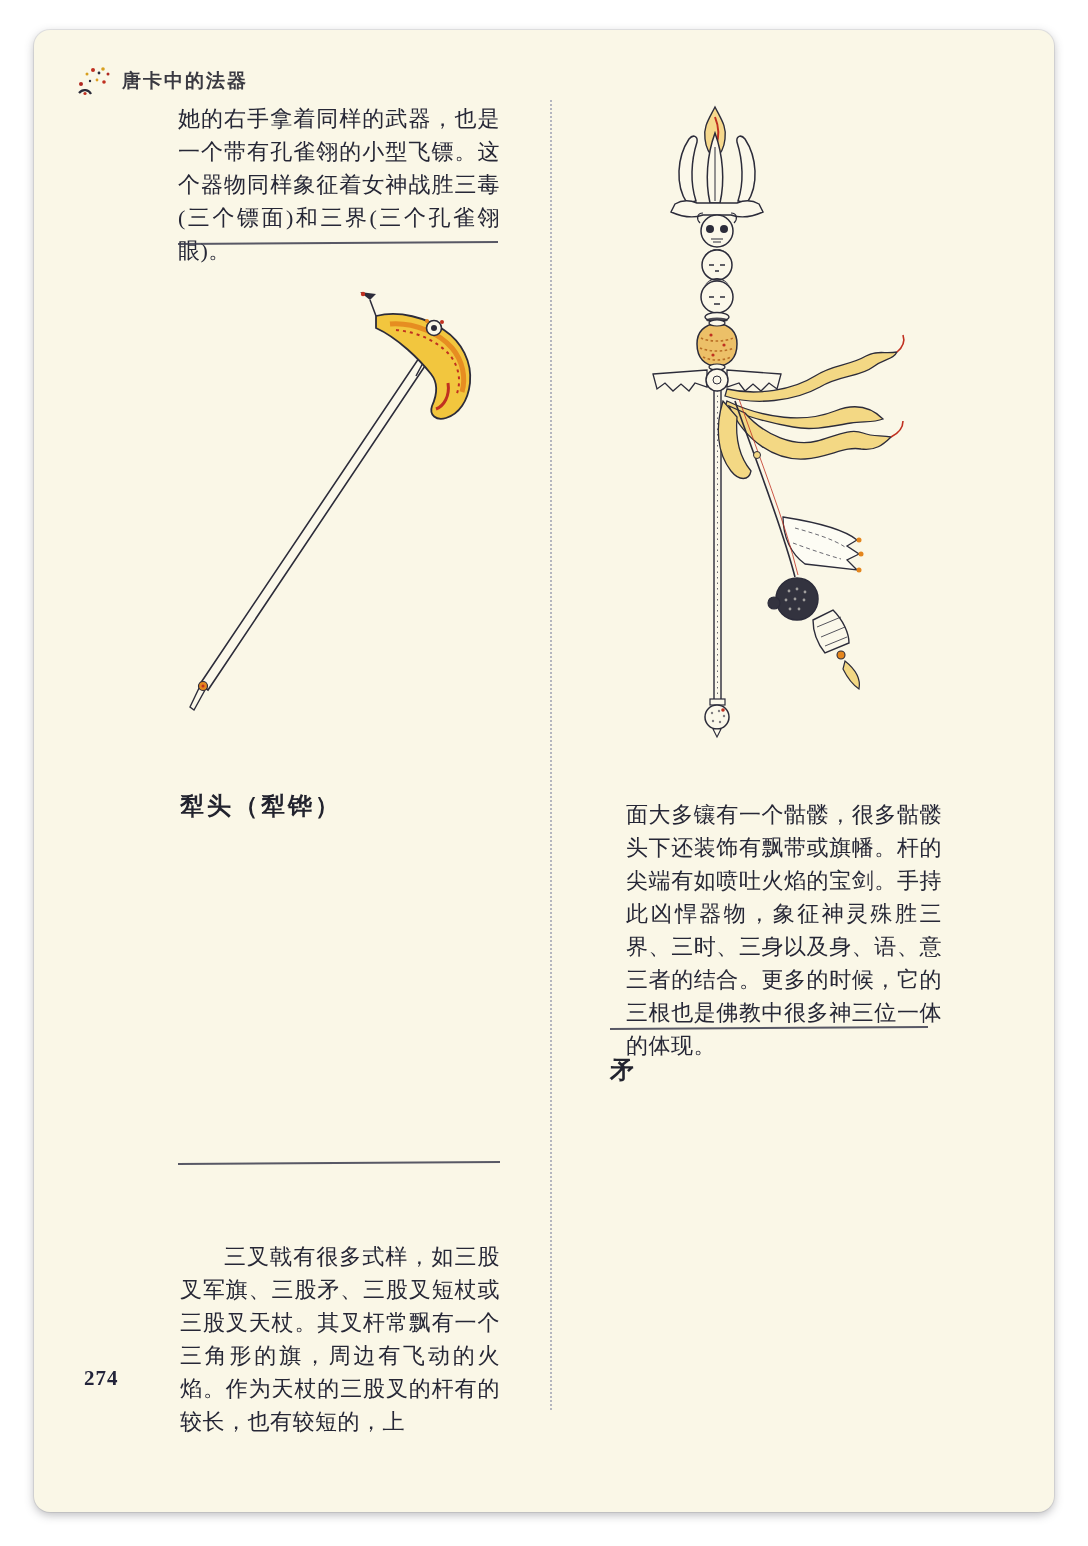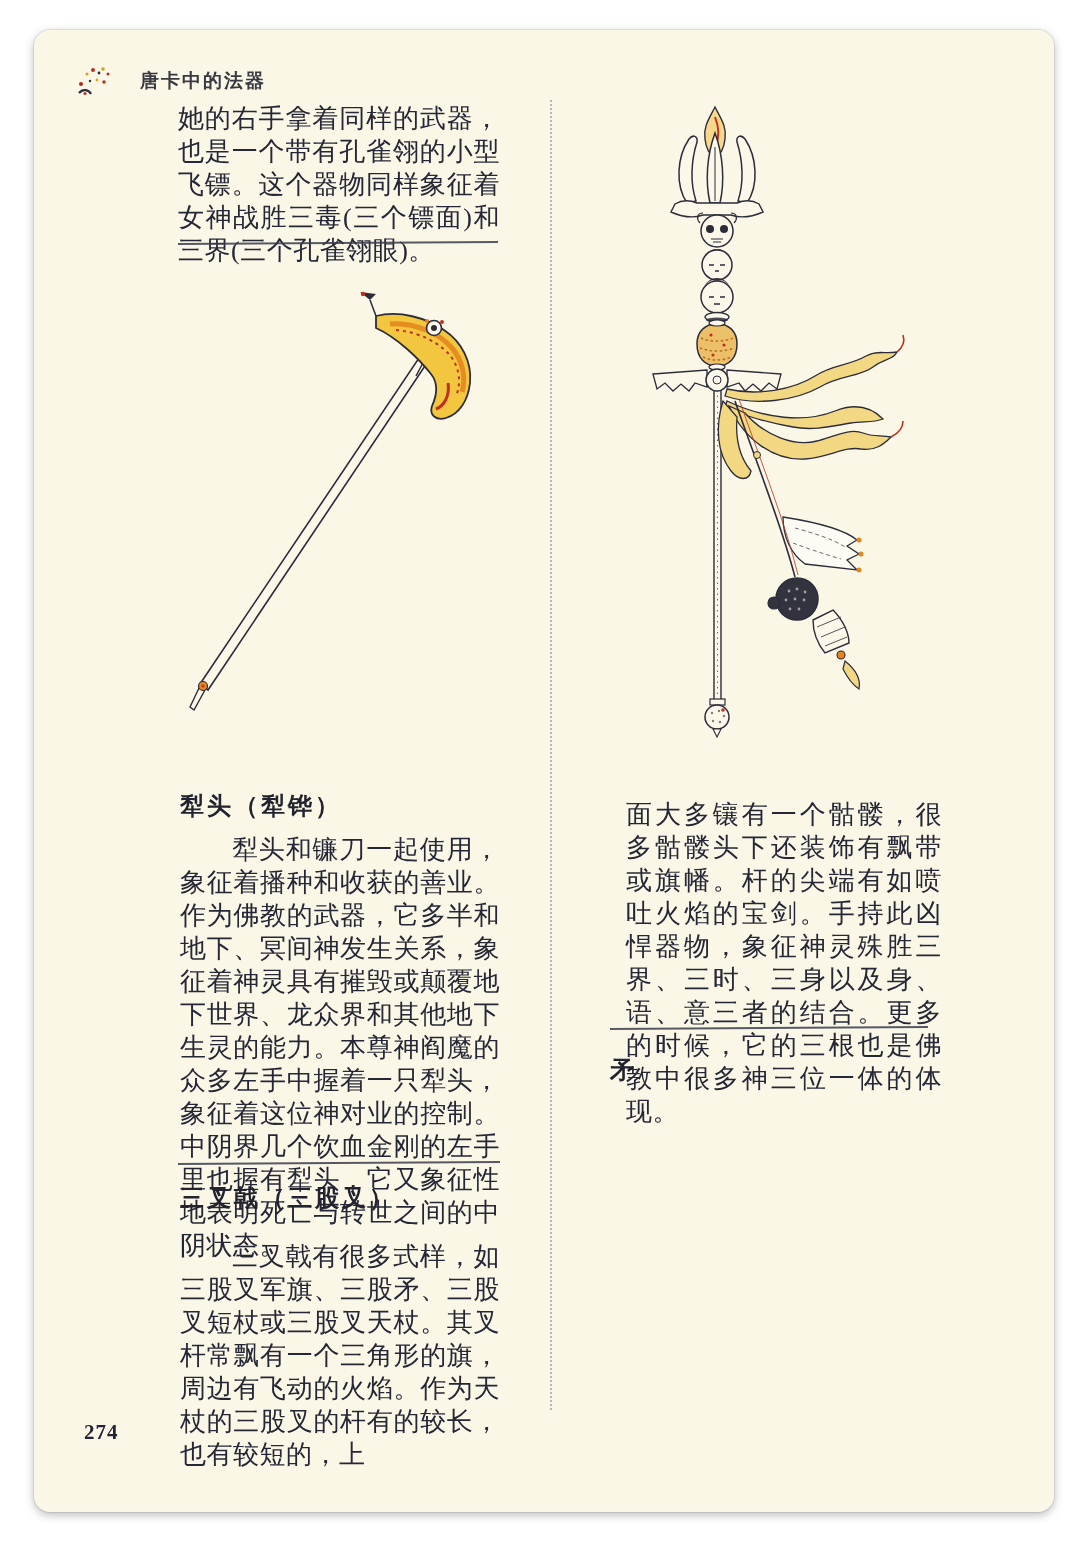--- a/index.html
+++ b/index.html
@@ -3,45 +3,45 @@
 <meta charset="utf-8">
 <style>
   html,body{margin:0;padding:0;width:1088px;height:1546px;background:#ffffff;overflow:hidden;}
   *{box-sizing:border-box;}
   .page-card{
     position:absolute;left:34px;top:30px;width:1020px;height:1482px;
     background:#faf7e7;border-radius:16px;
     box-shadow:0 3px 10px rgba(60,60,70,.35), 0 0 0 1px rgba(180,180,180,.25);
     overflow:hidden;
   }
-  .hdr{position:absolute;left:40px;top:34px;display:flex;align-items:center;gap:28px;}
+  .hdr{position:absolute;left:40px;top:34px;display:flex;align-items:center;gap:10px;}
   .hdr-title{
     font-family:"Liberation Sans","DejaVu Sans",sans-serif;
     font-size:19px;font-weight:bold;color:#3a3a42;letter-spacing:2px;
   }
   .divider{
     position:absolute;left:516px;top:70px;height:1310px;width:0;
     border-left:2px dotted #8f94ab;opacity:.65;
   }
   .para{
     position:absolute;
     font-family:"Liberation Serif","DejaVu Serif",serif;
-    font-size:26px;line-height:33px;color:#262736;
+    font-size:22px;line-height:33px;color:#262736;
     text-align:justify;letter-spacing:.5px;
   }
   .para.indent{text-indent:2em;}
   .heading{
     position:absolute;
     font-family:Liberation Serif, serif;
     font-size:24px;font-weight:bold;color:#22232e;letter-spacing:3px;
   }
   .rule{position:absolute;height:0;border-top:2px solid #3b3c4d;opacity:.85;}
   .rule.tilt{transform:rotate(-.35deg);}
   .page-num{
-    position:absolute;left:50px;top:1390px;
+    position:absolute;left:50px;top:1336px;
     font-family:"Liberation Serif","DejaVu Serif",serif;
     font-size:21px;font-weight:bold;color:#23243a;letter-spacing:1px;
   }
   .fig{position:absolute;}
 </style>
 </head>
 <body>
 
 <div class="page-card">
 
@@ -86,24 +86,22 @@
     <polygon points="190,12 180,4 196,6" fill="#2c2c3a"></polygon>
     <circle cx="183" cy="6" r="2.2" fill="#c03020"></circle>
 
     <circle cx="254" cy="40" r="7.5" fill="#fbf8ea" stroke="#2c2c3a" stroke-width="1.6"></circle>
     <circle cx="254" cy="40" r="3" fill="#2c2c3a"></circle>
     <circle cx="262" cy="34" r="2" fill="#c03020"></circle>
     <circle cx="247" cy="33" r="2" fill="#e4861e"></circle>
   </svg>
 
   <div class="heading" style="left:146px;top:760px;">犁头（犁铧）</div>
-  <div class="para indent" style="left:146px;top:803px;width:320px;">犁头和镰刀一起使用，象征着播种和收获的善业。作为佛教的武器，它多半和地下、冥间神发生关系，象征着神灵具有摧毁或颠覆地下世界、龙众界和其他地下生灵的能力。本尊神阎魔的众多左手中握着一只犁头，象征着这位神对业的控制。中阴界几个饮血金刚的左手里也握有犁头，它又象征性地表明死亡与转世之间的中阴状态。</div>
   <div class="rule tilt" style="left:144px;top:1132px;width:322px;"></div>
 
-  <div class="heading" style="left:146px;top:1152px;">三叉戟（三股叉）</div>
   <div class="para indent" style="left:146px;top:1198px;width:320px;margin-top:12px;">三叉戟有很多式样，如三股叉军旗、三股矛、三股叉短杖或三股叉天杖。其叉杆常飘有一个三角形的旗，周边有飞动的火焰。作为天杖的三股叉的杆有的较长，也有较短的，上</div>
 
   <svg class="fig" style="left:611px;top:73px;" width="320" height="650" viewBox="0 0 320 650">
 
     <polygon points="69,268 69,598 76,598 76,268" fill="#fbf8ea" stroke="#2c2c3a" stroke-width="1.4"></polygon>
     <line x1="72.5" y1="276" x2="72.5" y2="592" stroke="#2c2c3a" stroke-width="1" stroke-dasharray="1.5,4" opacity=".7"></line>
 
     <path d="M70,4 C76,16 82,24 80,36 C79,46 75,52 70,56 C65,52 61,46 60,36 C58,24 64,16 70,4 Z" fill="#f6d88c" stroke="#2c2c3a" stroke-width="1.4"></path>
     <path d="M70,14 C74,24 75,32 71,42" fill="none" stroke="#c03020" stroke-width="2"></path>
 

